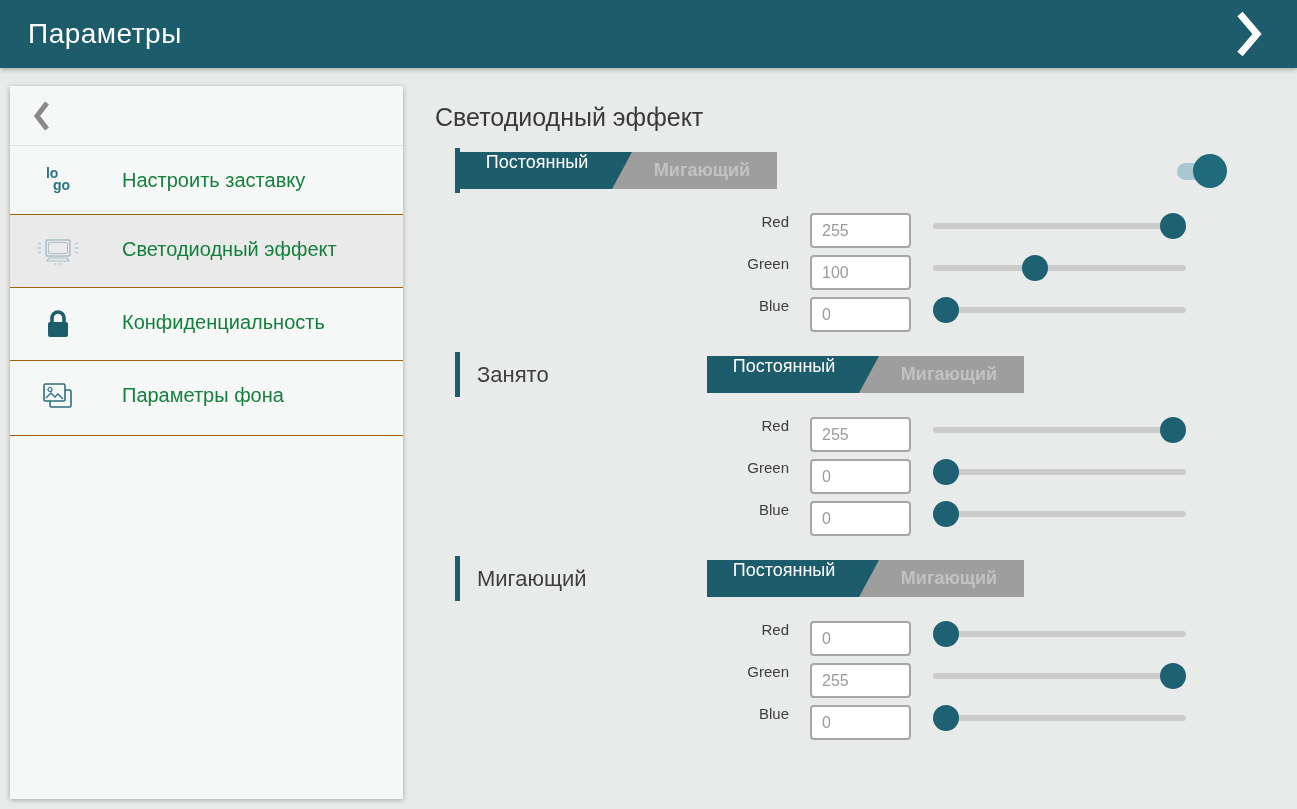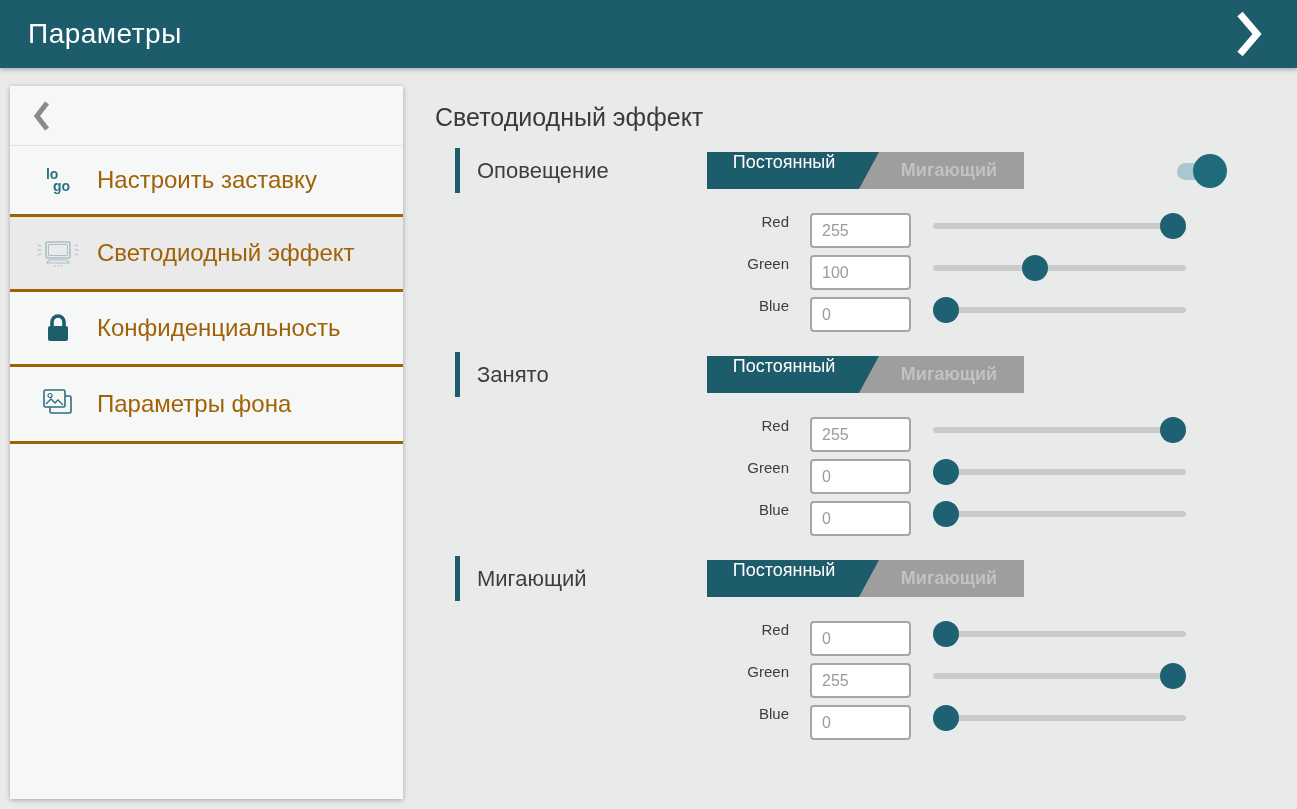--- a/index.html
+++ b/index.html
@@ -11,25 +11,25 @@
     padding:0 28px; box-shadow:0 2px 4px rgba(0,0,0,.25); position:relative; z-index:5; }
   .app-title { color:#fff; font-size:28px; font-weight:400; letter-spacing:.5px; }
   .header-spacer { flex:1; }
   .fwd-btn { width:40px; height:48px; display:flex; align-items:center; justify-content:center; cursor:pointer; }
 
   
   .sidebar { position:absolute; left:10px; top:86px; width:393px; bottom:10px;
     background:#f6f7f7; box-shadow:0 1px 5px rgba(0,0,0,.3); z-index:2; }
   .back-row { height:60px; display:flex; align-items:center; padding-left:24px;
     border-bottom:1px solid #e2e2e2; cursor:pointer; }
-  .side-item { display:flex; align-items:center; padding:21px 20px 21px 24px;
-    border-bottom:3px solid #a16207; cursor:pointer; }
+  .side-item { display:flex; align-items:flex-start; padding:21px 20px 21px 24px;
+    border-bottom:1px solid #a16207; cursor:pointer;gap:25px; }
   .side-item.selected { background:#e9eae9; }
   .icon-box { width:48px; min-width:48px; display:flex; justify-content:center; align-items:center; }
-  .side-label { margin-left:15px; font-size:24px; color:#a16207; line-height:26px; }
+  .side-label { margin-left:15px; font-size:20px; color:#15803d; line-height:26px; }
 
   .logo-glyph { color:#2a7583; font-size:14px; line-height:12px; font-weight:700; text-align:left; }
   .logo-glyph .g2 { display:block; margin-left:7px; }
   .aa-glyph { color:#1d5e6b; font-size:24px; font-weight:700; }
 
   
   .main { position:absolute; left:435px; top:95px; right:0; }
   .page-title { font-size:25px; font-weight:400; color:#3a3a3a; margin:8px 0 15px; }
 
   .section { margin-bottom:19px; }
@@ -137,21 +137,20 @@
     <span class="side-label">Параметры фона</span>
   </div>
 </div>
 
 <div class="main">
   <div class="page-title">Светодиодный эффект</div>
 
   <div class="section">
     <div class="section-head">
       <div class="accent-bar"></div>
-      <div class="sec-label">Оповещение</div>
       <div class="segmented">
         <div class="seg seg-off">
           <span>Мигающий</span>
         </div>
         <div class="seg seg-on">
           <span>Постоянный</span>
         </div>
       </div>
       <div class="toggle on">
         <div class="toggle-track"></div>

